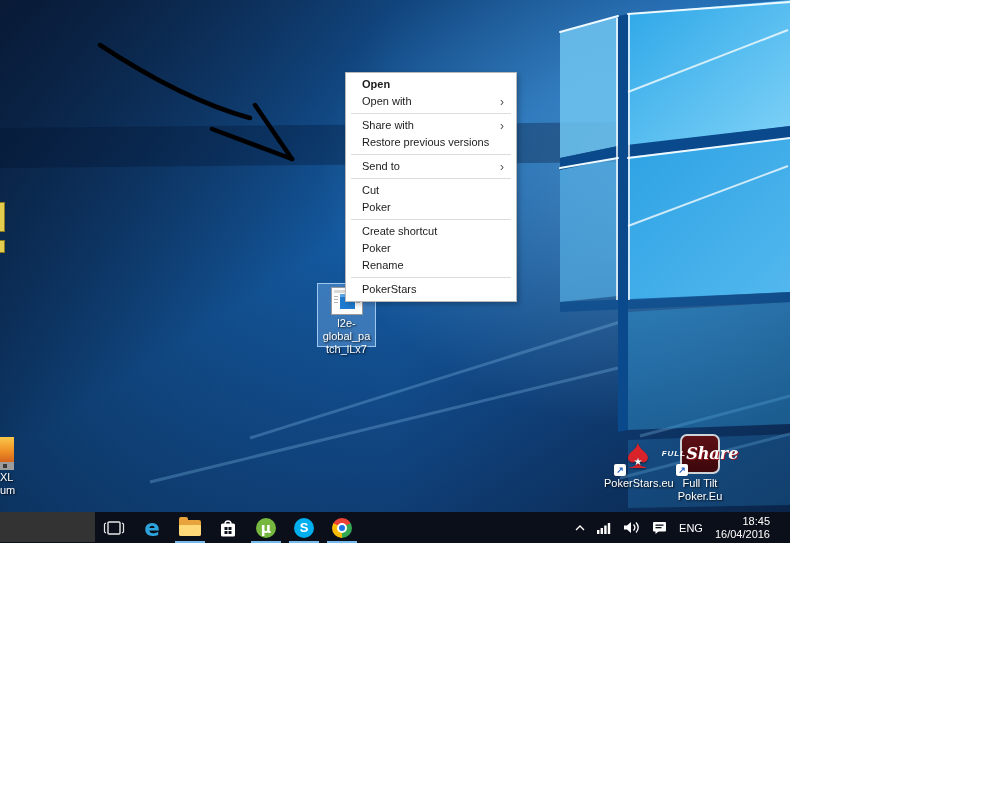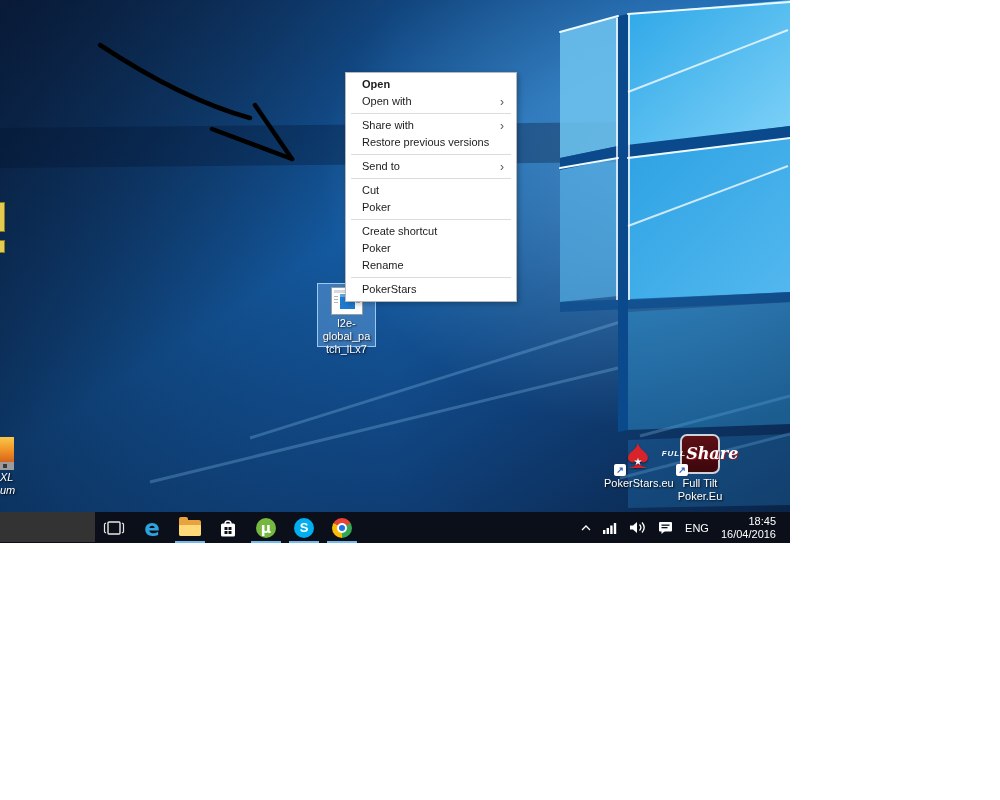--- a/index.html
+++ b/index.html
@@ -47,21 +47,21 @@
   .ft-bot { font-family:"DejaVu Serif", serif; font-style:italic; font-weight:bold; font-size:16px; line-height:16px;
             text-shadow:1px 1px 0 #a01820; }
 
   
   .xl-ico { position:absolute; left:0; top:437px; width:30px; z-index:10; }
   .xl-art { position:relative; left:0; width:14px; height:34px; overflow:hidden; }
   .xl-body { position:absolute; left:-6px; top:0; width:22px; height:26px;
              background:linear-gradient(180deg,#f9c84a,#ef8f25 55%,#d2601c); border-radius:0 3px 0 0; }
   .xl-base { position:absolute; left:-6px; top:25px; width:22px; height:8px; background:#9c9c9c; }
   .xl-slot { position:absolute; top:2px; width:4px; height:4px; background:#3a3a3a; }
-  .xl-lbl { font-size:11px; line-height:13px; color:#ffffff; text-shadow:1px 1px 2px rgba(0,0,0,0.9);font-style:italic; }
+  .xl-lbl { font-size:11px; line-height:13px; color:#ffffff; text-shadow:1px 1px 2px rgba(0,0,0,0.9); }
 
   .sliver { position:absolute; left:0; background:#e3cc4e; border:1px solid #8a7a20; border-left:none; z-index:10; }
 
   
   .taskbar { position:absolute; left:0; top:512px; width:790px; height:31px; background:#0b0f1a; z-index:40; display:flex; }
   .tb-grayblock { position:absolute; left:0; top:0; width:95px; height:30px; background:#333334; }
   .tb-icons { position:absolute; left:95px; top:0; height:31px; display:flex; }
   .tb-btn { width:38px; height:31px; display:flex; align-items:center; justify-content:center; position:relative; }
   .tb-btn.running::after { content:""; position:absolute; bottom:0; left:4px; right:4px; height:2px; background:#76b9ed; }
   .edge-e { font-family:"DejaVu Sans", sans-serif; font-weight:bold; font-size:23px; color:#2da3dd; line-height:24px; }
@@ -71,21 +71,21 @@
   .folder .front { position:absolute; left:0; bottom:0; width:22px; height:11px; background:#ffd978; border-radius:1px 1px 2px 2px; }
   .circle-ico { border-radius:50%; display:flex; align-items:center; justify-content:center; color:#fff; font-weight:bold; }
   .utorrent { width:20px; height:20px; background:#76b83f; font-size:14px; font-family:"DejaVu Sans",sans-serif; }
   .skype { width:20px; height:20px; background:#00aff0; font-size:13px; }
   .chrome { width:20px; height:20px; border-radius:50%;
             background:conic-gradient(from 60deg, #34a853 0 120deg, #fbbc05 120deg 240deg, #ea4335 240deg 360deg);
             display:flex; align-items:center; justify-content:center; }
   .chrome-center { width:10px; height:10px; border-radius:50%; background:#fff; display:flex; align-items:center; justify-content:center; }
   .chrome-core { width:6px; height:6px; border-radius:50%; background:#1a73e8; }
 
-  .tb-tray { position:absolute; right:0; top:0; height:31px; display:flex; align-items:center; gap:4px; padding-right:6px;justify-content:space-between; }
+  .tb-tray { position:absolute; right:0; top:0; height:31px; display:flex; align-items:center; gap:4px; padding-right:12px;justify-content:space-between; }
   .tray-btn { height:31px; display:flex; align-items:center; justify-content:center; padding:0 4px; }
   .tray-lang { color:#ffffff; font-size:11px; }
   .tray-clock { color:#ffffff; font-size:11px; line-height:13px; text-align:right; padding:0 8px 0 4px; }
 
   .white-margin-right { position:absolute; left:790px; top:0; width:210px; height:800px; background:#fff; }
   .white-margin-bottom { position:absolute; left:0; top:543px; width:790px; height:257px; background:#fff; }
 </style>
 </head>
 <body>
 

